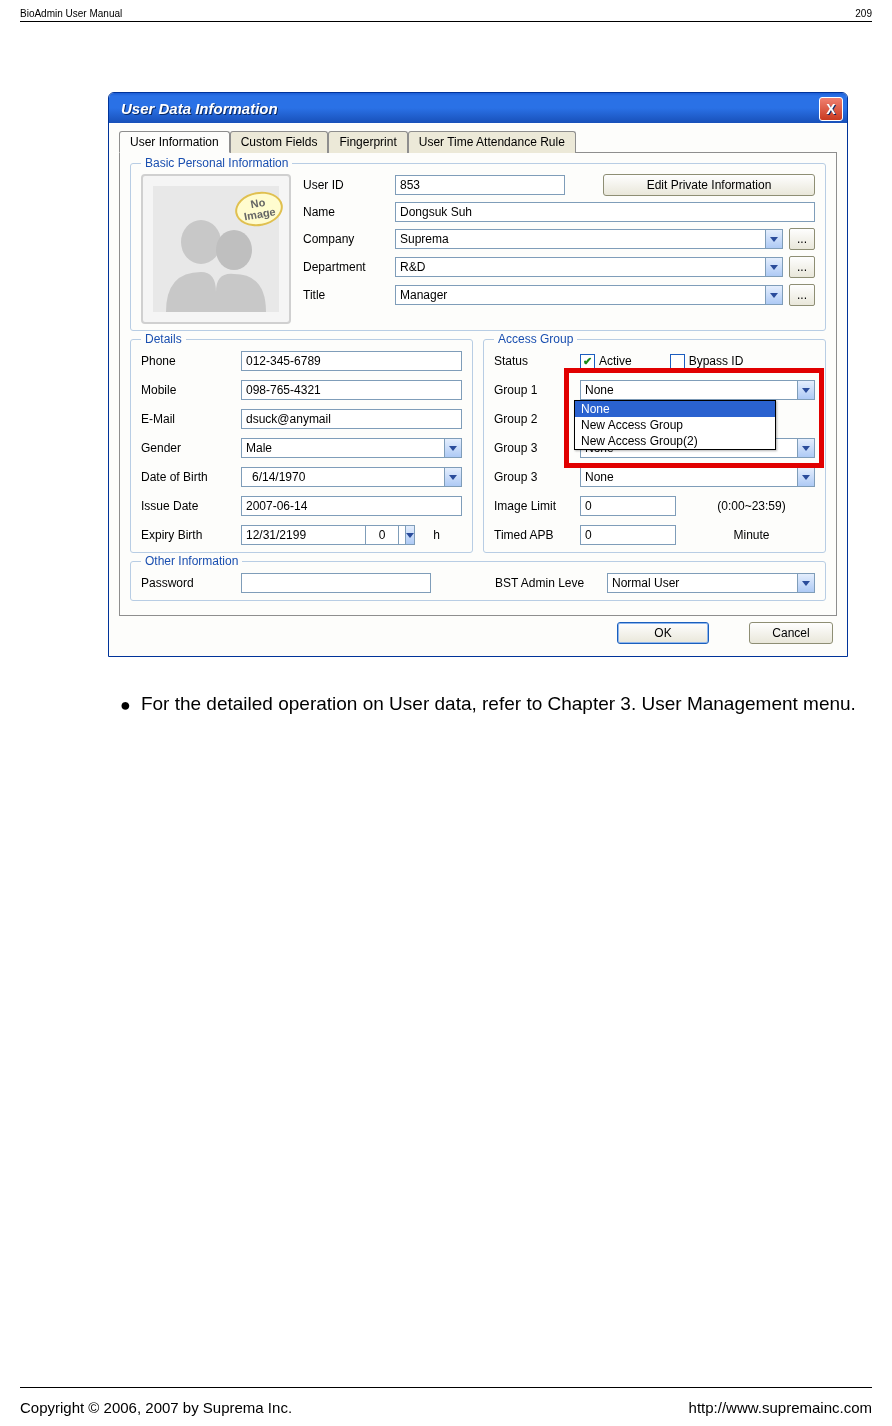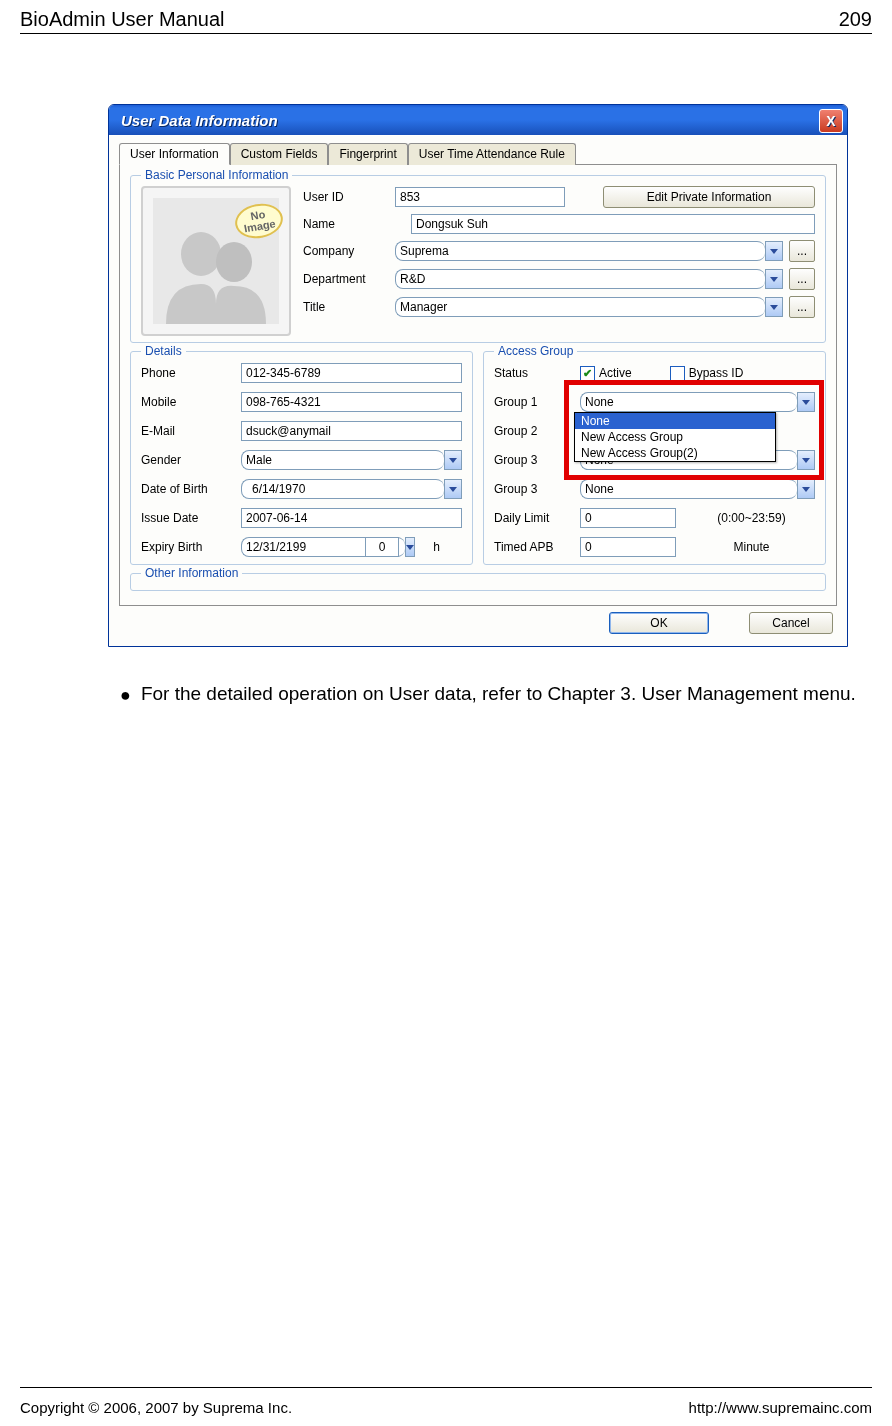--- a/index.html
+++ b/index.html
@@ -12,21 +12,21 @@
   .page {
     width: 892px;
     height: 1426px;
     position: relative;
     box-sizing: border-box;
   }
   .header-row {
     display: flex;
     justify-content: space-between;
     padding: 8px 20px 0 20px;
-    font-size: 20px;
+    font-size: 10px;
     color: #000;
   }
   .header-divider {
     border: none;
     border-top: 1px solid #000;
     margin: 2px 20px 0 20px;
   }
   .footer-divider {
     border: none;
     border-top: 1px solid #000;
@@ -207,21 +207,20 @@
     font-size: 12px;
     background: #fff;
     box-sizing: border-box;
   }
   .xp-combo {
     display: flex;
     align-items: stretch;
   }
   .xp-combo .xp-input {
     border-right: none;
-    border-radius: 8px;
   }
   .combo-btn {
     width: 18px;
     background: linear-gradient(to bottom,#e4eefd,#aecaf5);
     border: 1px solid #7f9db9;
     display: flex;
     align-items: center;
     justify-content: center;
     box-sizing: border-box;
   }
@@ -388,21 +387,21 @@
                 <div class="no-image-badge">No<br>Image</div>
               </div>
               <div class="form-rows">
                 <div class="frow">
                   <span class="flabel">User ID</span>
                   <input class="xp-input" style="width: 170px;" value="853">
                   <button class="xp-button" style="flex:1">Edit Private Information</button>
                 </div>
                 <div class="frow">
                   <span class="flabel">Name</span>
-                  <input class="xp-input" style="flex: 1 1 0%; margin-left: 16px;" value="Dongsuk Suh">
+                  <input class="xp-input" style="flex: 1 1 0%;" value="Dongsuk Suh">
                 </div>
                 <div class="frow">
                   <span class="flabel">Company</span>
                   <div class="xp-combo" style="flex:1">
                     <input class="xp-input" style="flex: 1 1 0%;" value="Suprema">
                     <div class="combo-btn">
                         <svg width="8" height="5">
                           <path d="M0 0 L8 0 L4 5 Z" fill="#2a4c9b"></path>
                         </svg>
                       </div>
@@ -543,21 +542,21 @@
                   <div class="xp-combo" style="flex:1">
                     <input class="xp-input" style="flex: 1 1 0%;" value="None">
                     <div class="combo-btn">
                         <svg width="8" height="5">
                           <path d="M0 0 L8 0 L4 5 Z" fill="#2a4c9b"></path>
                         </svg>
                       </div>
                   </div>
                 </div>
                 <div class="srow">
-                  <span class="slabel2">Daily Limit</span>
+                  <span class="slabel2">Image Limit</span>
                   <input class="xp-input" style="width: 96px;" value="0">
                   <span style="flex:1;text-align:center">(0:00~23:59)</span>
                 </div>
                 <div class="srow">
                   <span class="slabel2">Timed APB</span>
                   <input class="xp-input" style="width: 96px;" value="0">
                   <span style="flex:1;text-align:center">Minute</span>
                 </div>
               </div>
 
@@ -566,25 +565,39 @@
                 <div class="dd-item">New Access Group</div>
                 <div class="dd-item">New Access Group(2)</div>
               </div>
 
               <div class="red-highlight" style="left:80px;top:28px;width:250px;height:90px"></div>
             </div>
           </div>
 
           <div class="grp">
             <legend>Other Information</legend>
+            <div class="srow">
+              <span class="slabel">Password</span>
+              <input class="xp-input" style="width: 190px;" value="">
+              <span style="width:40px"></span>
+              <span style="width:100px">BST Admin Leve</span>
+              <div class="xp-combo" style="flex:1">
+                <input class="xp-input" style="flex: 1 1 0%;" value="Normal User">
+                <div class="combo-btn">
+                    <svg width="8" height="5">
+                      <path d="M0 0 L8 0 L4 5 Z" fill="#2a4c9b"></path>
+                    </svg>
+                  </div>
+              </div>
+            </div>
           </div>
         </div>
 
         <div class="btn-row">
-          <button class="xp-button primary" style="width:100px">OK</button>
+          <button class="xp-button primary" style="width:92px">OK</button>
           <button class="xp-button" style="width:84px">Cancel</button>
         </div>
       </div>
     </div>
   </div>
 
   <div class="body-bullet">
     <span class="bullet-dot">●</span>
     <span>For the detailed operation on User data, refer to Chapter 3. User Management menu.</span>
   </div>

